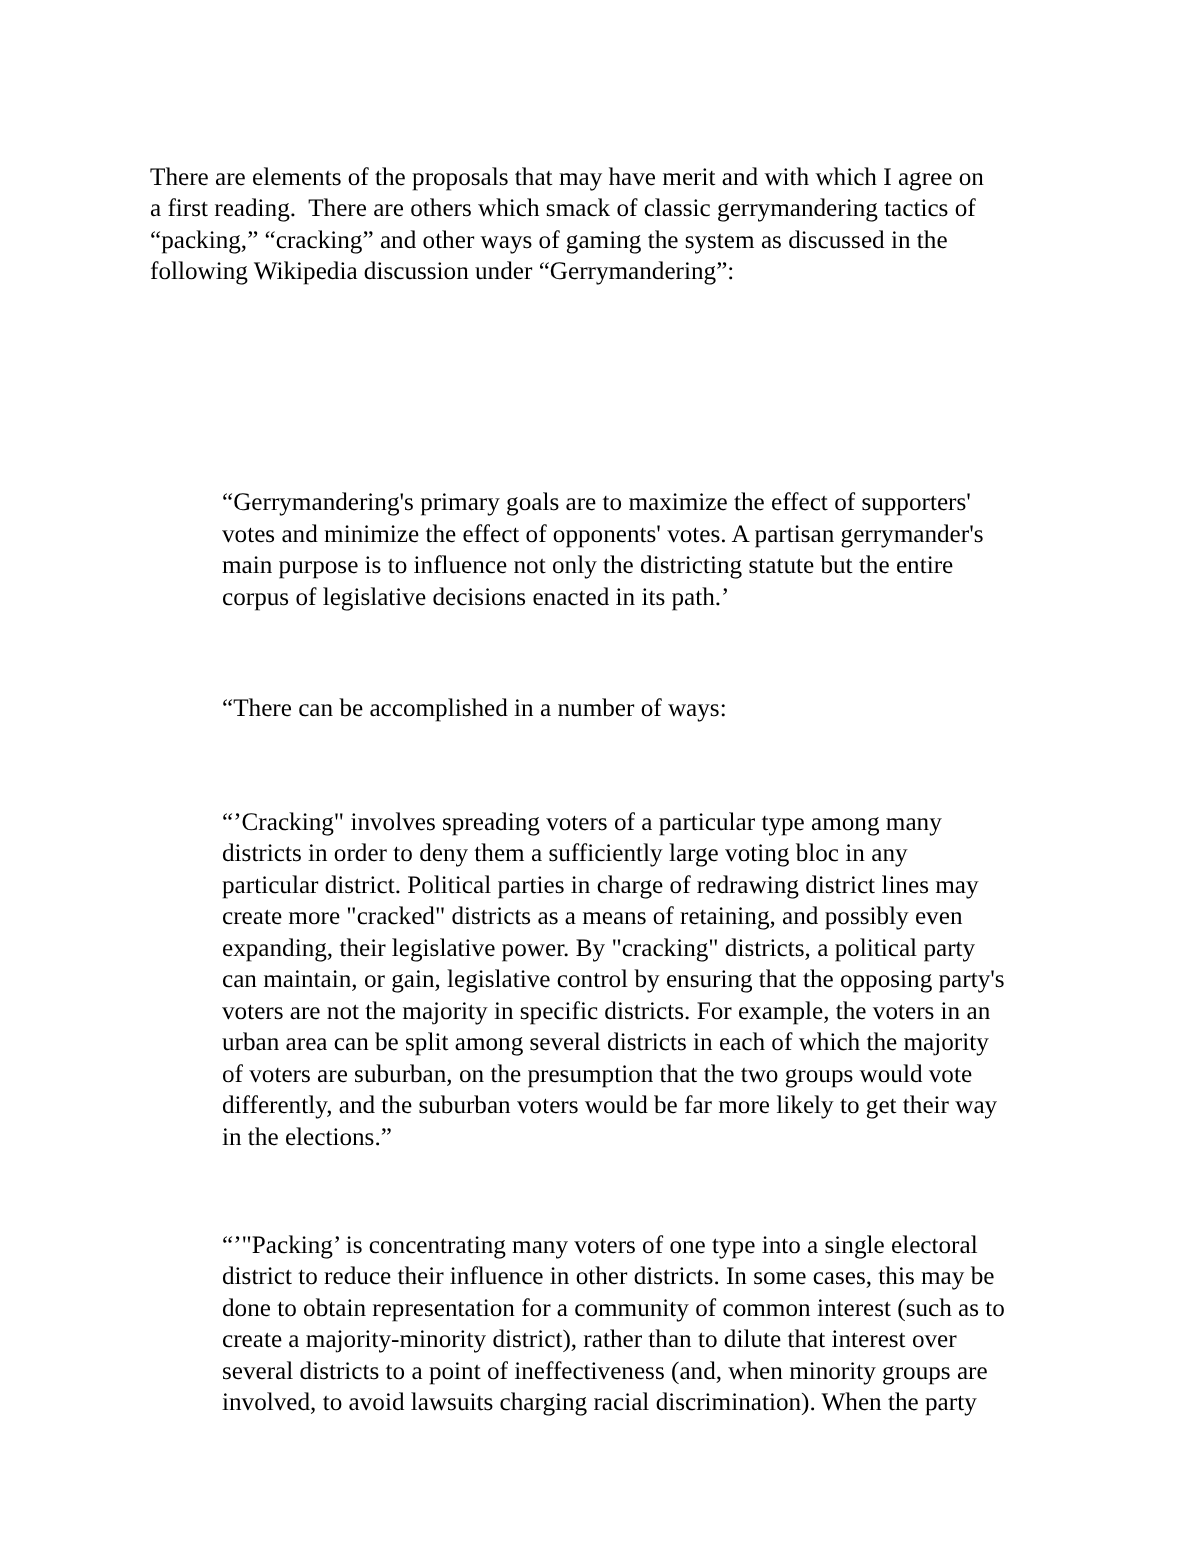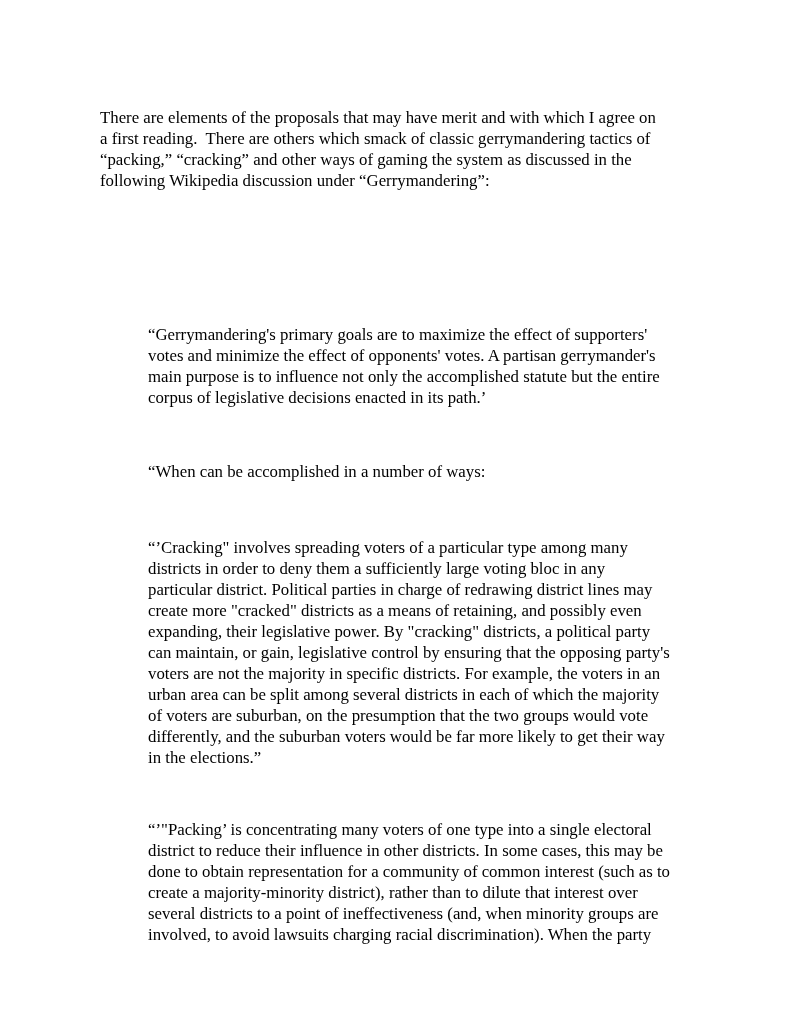--- a/index.html
+++ b/index.html
@@ -35,24 +35,24 @@
 
 <div class="page">
   <p class="block b-intro">There are elements of the proposals that may have merit and with which I agree on
 a first reading.  There are others which smack of classic gerrymandering tactics of
 “packing,” “cracking” and other ways of gaming the system as discussed in the
 following Wikipedia discussion under “Gerrymandering”:</p>
 
 
   <p class="block b-goals">“Gerrymandering's primary goals are to maximize the effect of supporters'
 votes and minimize the effect of opponents' votes. A partisan gerrymander's
-main purpose is to influence not only the accomplished statute but the entire
+main purpose is to influence not only the districting statute but the entire
 corpus of legislative decisions enacted in its path.’</p>
 
-  <p class="block b-ways">“When can be accomplished in a number of ways:</p>
+  <p class="block b-ways">“There can be accomplished in a number of ways:</p>
 
   <p class="block b-cracking">“’Cracking" involves spreading voters of a particular type among many
 districts in order to deny them a sufficiently large voting bloc in any
 particular district. Political parties in charge of redrawing district lines may
 create more "cracked" districts as a means of retaining, and possibly even
 expanding, their legislative power. By "cracking" districts, a political party
 can maintain, or gain, legislative control by ensuring that the opposing party's
 voters are not the majority in specific districts. For example, the voters in an
 urban area can be split among several districts in each of which the majority
 of voters are suburban, on the presumption that the two groups would vote

